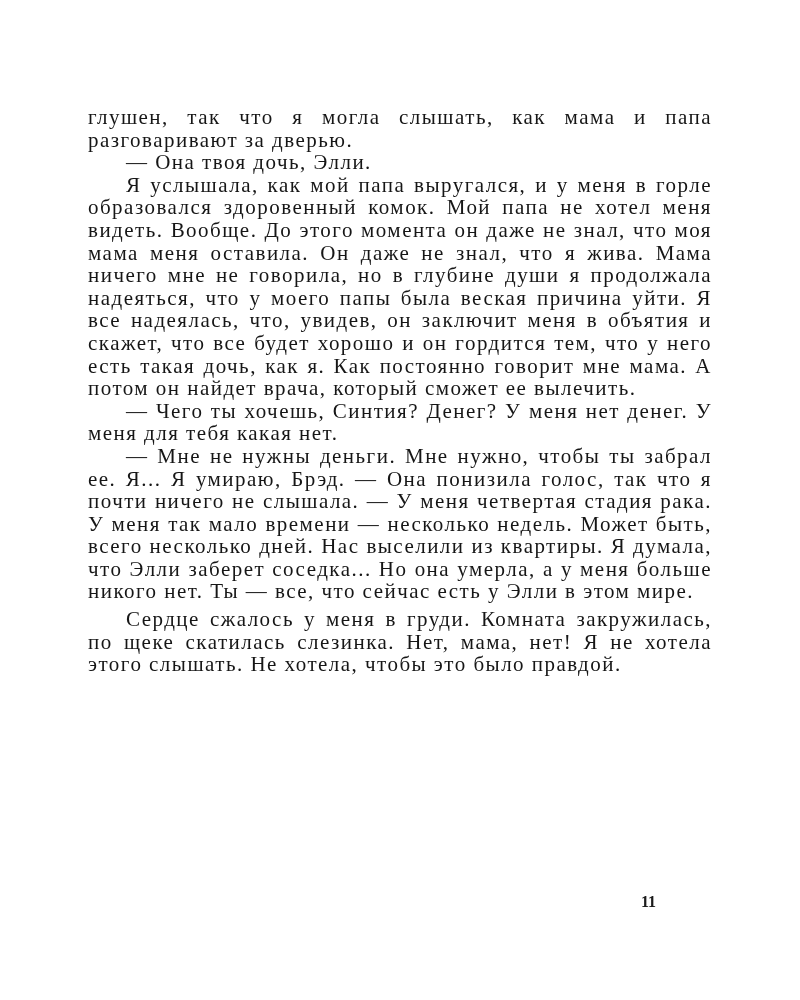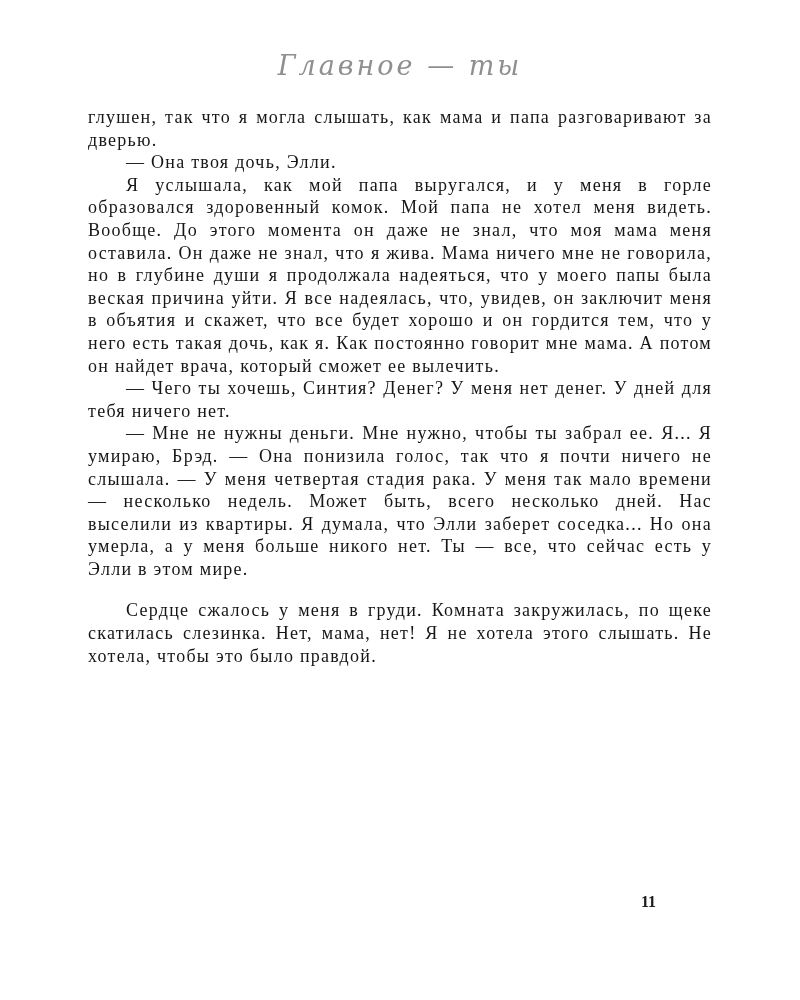--- a/index.html
+++ b/index.html
@@ -27,57 +27,56 @@
     font-size: 27px;
     letter-spacing: 3px;
     color: #8f8f8f;
     user-select: none;
   }
   .body-text {
     position: absolute;
     top: 106px;
     left: 88px;
     width: 624px;
-    font-size: 18px;
+    font-size: 21px;
     line-height: 22.6px;
     letter-spacing: 0.07em;
     text-align: justify;
     color: #161616;
   }
   p.para {
     margin: 0;
     text-indent: 0;
   }
   p.para.indent {
     text-indent: 38px;
   }
   p.para.space-before {
-    margin-top: 19px;
+    margin-top: 5px;
   }
   .seg.italic {
   }
   .page-number {
     position: absolute;
     top: 893px;
     right: 144px;
     font-size: 16px;
     font-weight: 700;
     color: #1c1c1c;
     font-family: "Liberation Serif", serif;
   }
 </style>
 </head>
 <body>
 
 <div class="page">
-  <div class="running-head">Главное — ты</div>
 
   <div class="body-text">
       <p class="para"><span class="seg">глушен, так что я могла слышать, как мама и папа разговаривают за дверью.</span></p>
       <p class="para indent"><span class="seg">— Она твоя дочь, Элли.</span></p>
       <p class="para indent"><span class="seg">Я услышала, как мой папа выругался, и у меня в горле образовался здоровенный комок. Мой папа не хотел меня видеть. Вообще. До этого момента он даже не знал, что моя мама меня оставила. Он даже не знал, что я жива. Мама ничего мне не говорила, но в глубине души я продолжала надеяться, что у моего папы была веская причина уйти. Я все надеялась, что, увидев, он заключит меня в объятия и скажет, что все будет хорошо и он гордится тем, что у него есть такая дочь, как я. </span><span class="seg italic">Как постоянно говорит мне мама.</span><span class="seg"> А потом он найдет врача, который сможет ее вылечить.</span></p>
-      <p class="para indent"><span class="seg">— Чего ты хочешь, Синтия? Денег? У меня нет денег. У дней для тебя ничего нет.</span></p>
+      <p class="para indent"><span class="seg">— Чего ты хочешь, Синтия? Денег? У меня нет денег. У меня для тебя какая нет.</span></p>
       <p class="para indent"><span class="seg">— Мне не нужны деньги. Мне нужно, чтобы ты забрал ее. Я... Я умираю, Брэд. — Она понизила голос, так что я почти ничего не слышала. — У меня четвертая стадия рака. У меня так мало времени — несколько недель. Может быть, всего несколько дней. Нас выселили из квартиры. Я думала, что Элли заберет соседка... Но она умерла, а у меня больше никого нет. Ты — все, что сейчас есть у Элли в этом мире.</span></p>
       <p class="para indent space-before"><span class="seg">Сердце сжалось у меня в груди. Комната закружилась, по щеке скатилась слезинка. </span><span class="seg italic">Нет, мама, нет!</span><span class="seg"> Я не хотела этого слышать. Не хотела, чтобы это было правдой.</span></p>
     </div>
 
   <div class="page-number">11</div>
 </div>
 
 </body></html>

